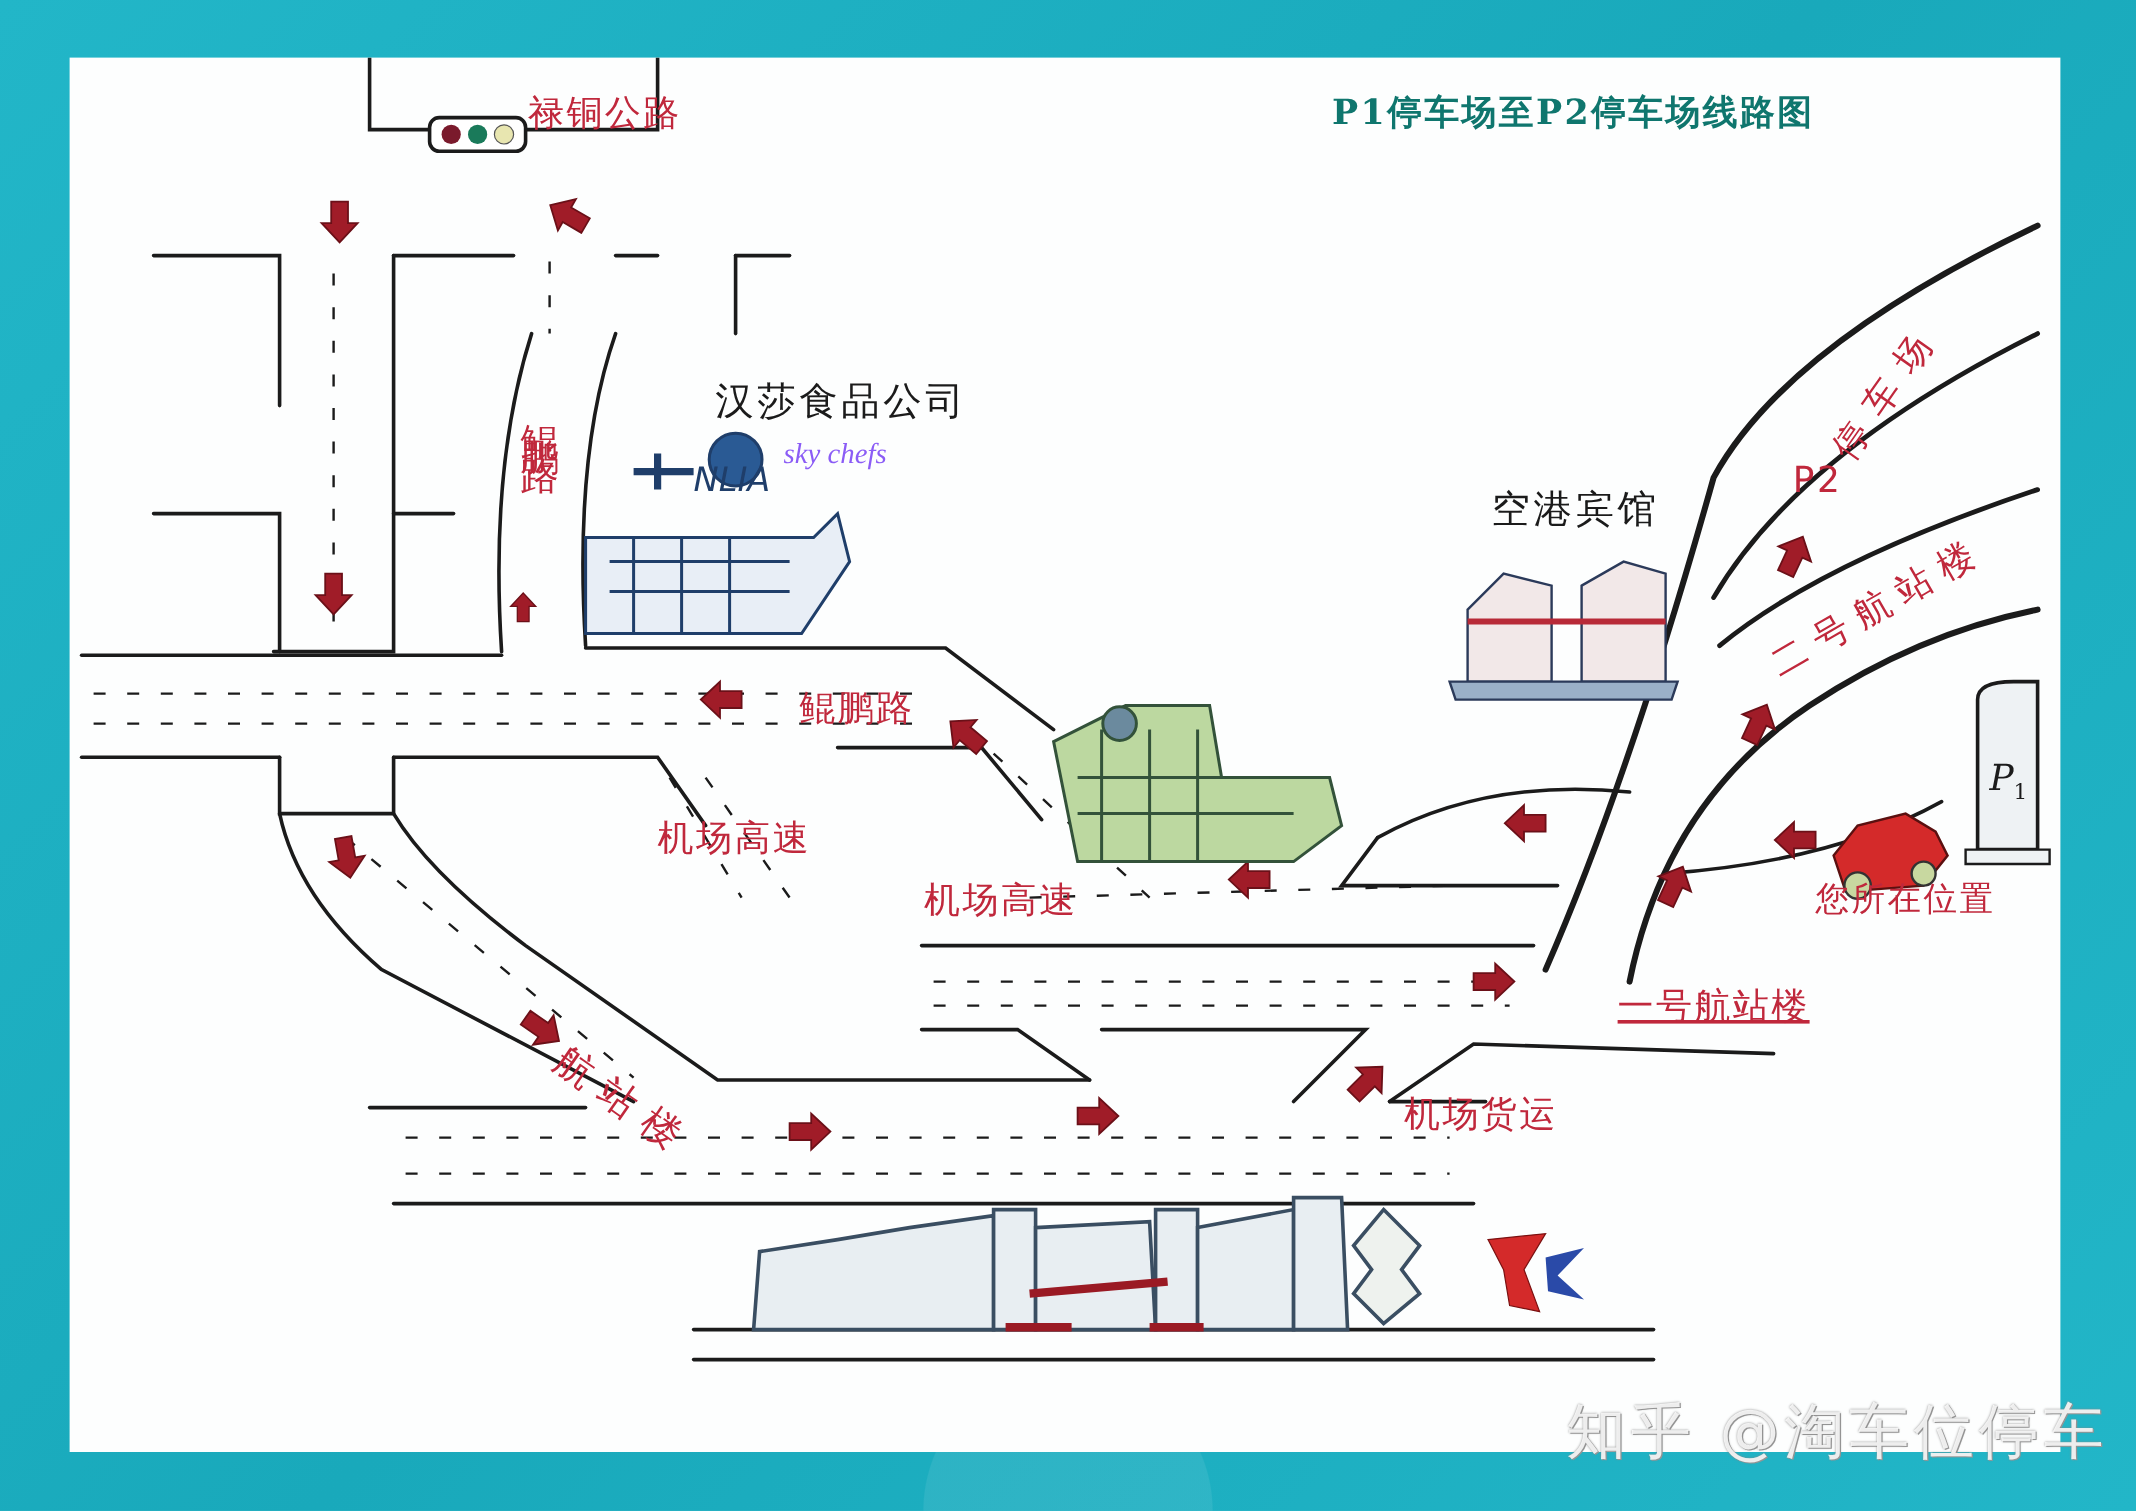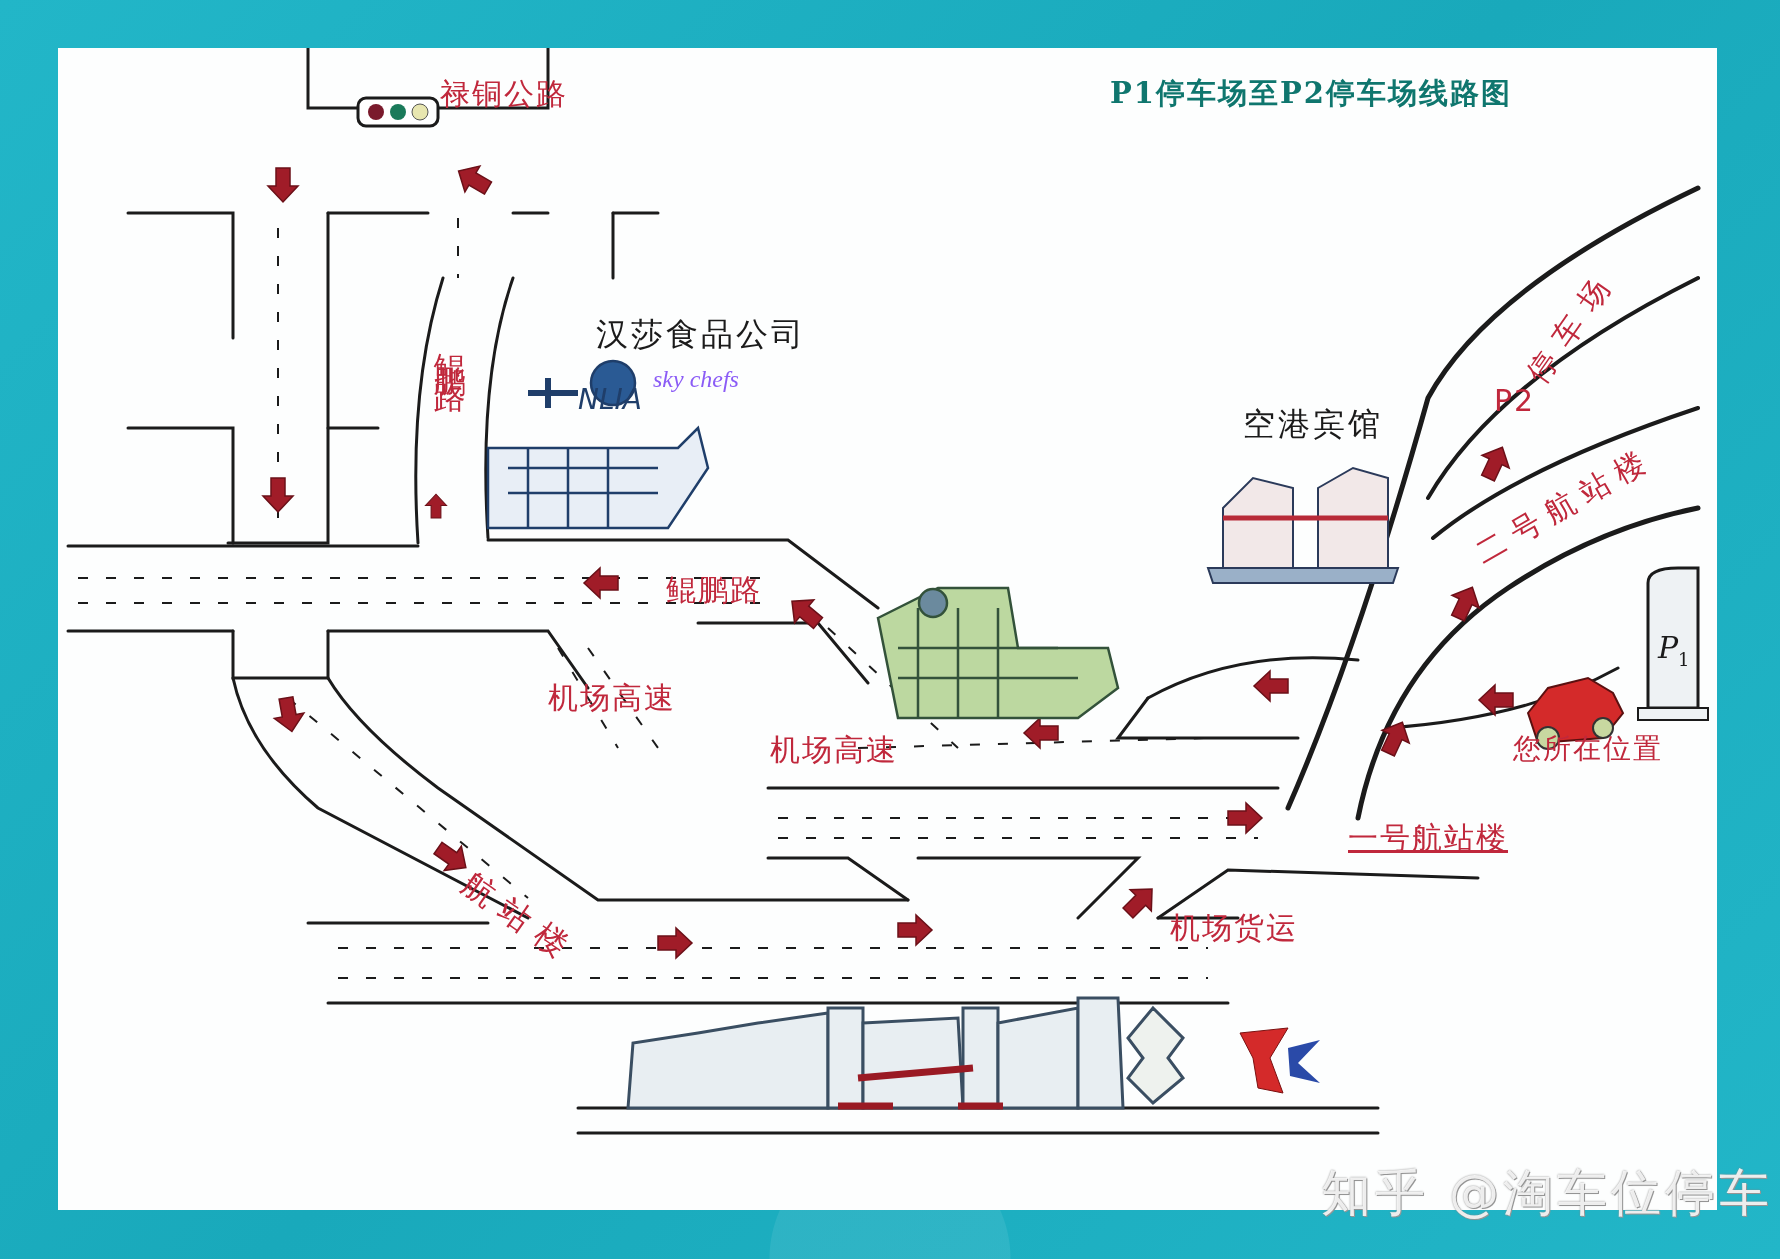--- a/index.html
+++ b/index.html
@@ -12,21 +12,21 @@
              radial-gradient(circle at 50% 100%, rgba(255,255,255,0.08) 0 120px, transparent 121px),
              linear-gradient(135deg, #22b6c8 0%, #19a9bb 50%, #22b6c8 100%); }
   .paper { position:absolute; left:58px; top:48px; width:1659px; height:1162px; background:#fdfefe; overflow:hidden; }
   svg.map { position:absolute; left:0; top:0; }
   .lbl { position:absolute; white-space:nowrap; }
   .red { color:#c0283c; font-size:30px; letter-spacing:2px; }
   .blk { color:#1b1b1b; font-size:32px; letter-spacing:3px; }
   .title { color:#0f766e; font-size:29px; letter-spacing:2px; font-weight:bold; }
   .vert { writing-mode:vertical-rl; }
   .watermark { position:absolute; color:rgba(255,255,255,0.85); font-family:"DejaVu Sans", sans-serif;
-               font-size:50px; letter-spacing:4px; text-shadow:0 0 2px #888, 1px 1px 0 #999;margin-left:16px; }
+               font-size:50px; letter-spacing:4px; text-shadow:0 0 2px #888, 1px 1px 0 #999; }
 </style>
 </head>
 <body>
 
 <div class="frame"></div>
 
 <div class="paper">
   <svg class="map" width="1659" height="1162" viewBox="0 0 1659 1162">
     <defs>
       <g id="arr">

